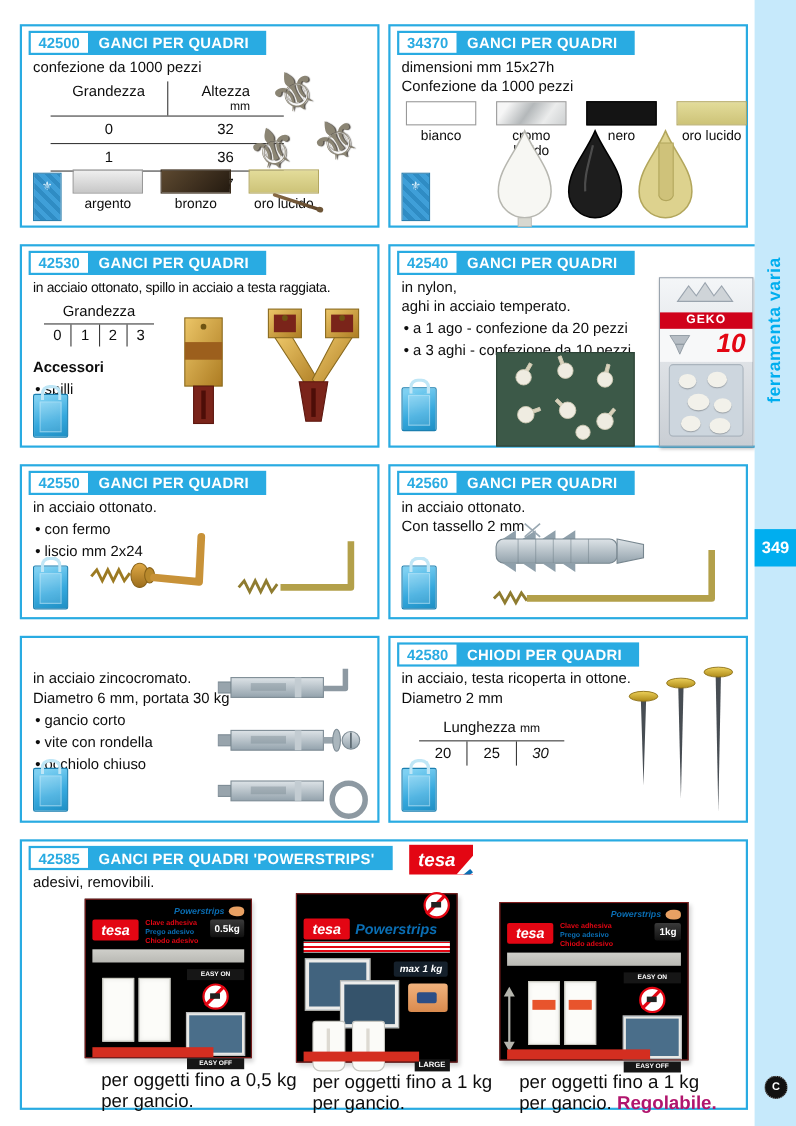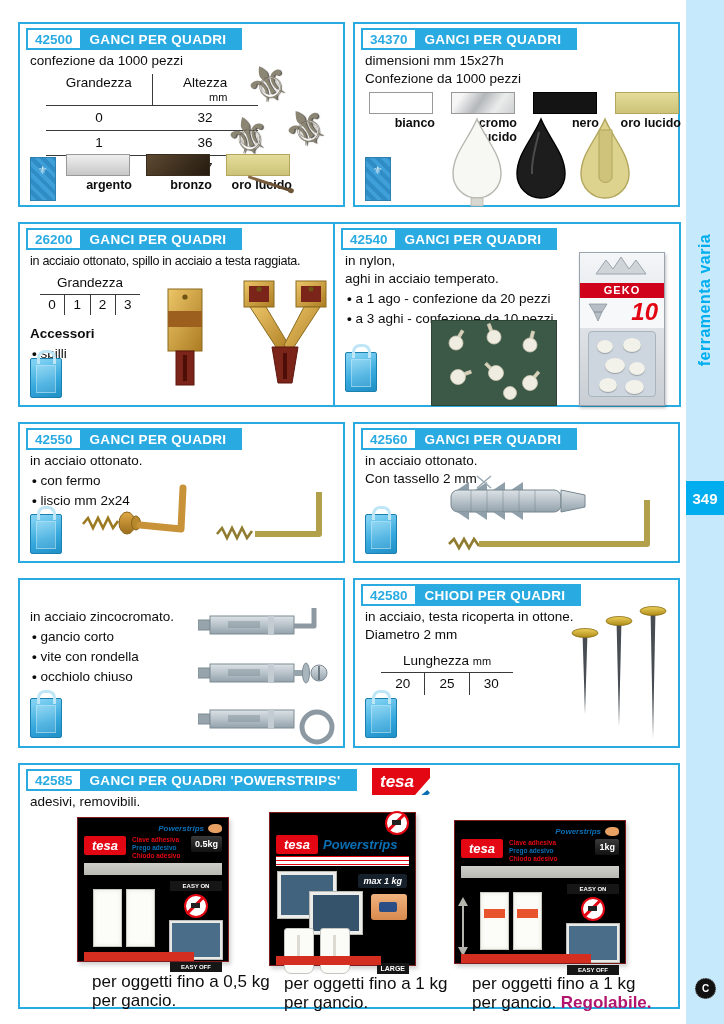--- a/index.html
+++ b/index.html
@@ -35,25 +35,25 @@
   .t530-h{border-bottom:1px solid #3a3a3a;padding-bottom:2px;}
   .t530-row{display:flex;line-height:20px;}
   .t530-row span{flex:1;border-right:1px solid #3a3a3a;}
   .t530-row span:last-child{border-right:none;}
 
   .t580{width:132px;margin:8px 0 0 16px;text-align:center;}
   .t580-h{border-bottom:1px solid #3a3a3a;padding-bottom:2px;}
   .t580-h .unit{font-size:11px;}
   .t580-row{display:flex;line-height:22px;}
   .t580-row span{flex:1;border-right:1px solid #3a3a3a;}
-  .t580-row span:last-child{border-right:none;}
+  .t580-row span:last-child{border-right:none;font-style:italic;}
 
   
   .swrow{position:absolute;display:flex;gap:12px;}
-  .sw{width:68px;text-align:right;font-weight:bold;}
+  .sw{width:68px;text-align:center;}
   .chip{width:64px;height:22px;border:1px solid #999;margin:0 auto;box-sizing:border-box;}
   .sw-label{font-size:12.5px;line-height:14px;margin-top:2px;}
   .sw-argento{background:linear-gradient(180deg,#efefef,#c7c7c7);}
   .sw-bronzo{background:linear-gradient(135deg,#5d4930,#241a10);border-color:#3a2c1c;}
   .sw-oro{background:linear-gradient(180deg,#e3dc9a,#cdc378);border-color:#b3a75f;}
   .sw-bianco{background:#fff;}
   .sw-cromo{background:linear-gradient(125deg,#f6f6f6 15%,#b4b8ba 45%,#ebecec 72%,#cdd0d1);}
   .sw-nero{background:#141414;border-color:#000;}
 
   
@@ -248,21 +248,21 @@
       </g>
       <g transform="translate(136,0)">
         <path d="M26,3 C35,24 50,38 50,58 a24,24 0 1 1 -48,0 C2,38 17,24 26,3 Z" fill="#ddd28e" stroke="#b2a65c" stroke-width="1.4"></path>
         <path d="M20,14 L20,62 a7,7 0 0 0 13,0 L33,14 Z" fill="#cfc27a" stroke="#b2a65c" stroke-width="1"></path>
       </g>
     </svg>
   </div>
 
   <div class="cell" style="left:18px;top:222px;width:327px;height:185px">
     <div class="hdr">
-      <span class="code">26200</span>
+      <span class="code">42530</span>
       <span class="htitle">GANCI PER QUADRI</span>
     </div>
     <div class="body">
       <div class="tl tight">in acciaio ottonato, spillo in acciaio a testa raggiata.</div>
       <div class="t530">
         <div class="t530-h">Grandezza</div>
         <div class="t530-row">
           <span>0</span>
           <span>1</span>
           <span>2</span>
@@ -295,21 +295,21 @@
         <circle cx="15" cy="8" r="2.6" fill="#6e5312"></circle>
         <circle cx="67" cy="8" r="2.6" fill="#6e5312"></circle>
         <polygon points="6,26 22,26 46,66 36,72" fill="url(#brass)" stroke="#8a6a1e"></polygon>
         <polygon points="60,26 76,26 46,72 40,64" fill="url(#brass)" stroke="#8a6a1e"></polygon>
         <polygon points="28,66 54,66 48,102 34,102" fill="#7a241a" stroke="#5d170f"></polygon>
         <rect x="39" y="72" width="4" height="26" fill="#4d0e08"></rect>
       </g>
     </svg>
   </div>
 
-  <div class="cell" style="left:333px;top:222px;width:348px;height:185px">
+  <div class="cell" style="left:353px;top:222px;width:348px;height:185px">
     <div class="hdr">
       <span class="code">42540</span>
       <span class="htitle">GANCI PER QUADRI</span>
     </div>
     <div class="body">
       <div class="tl">in nylon,</div>
       <div class="tl">aghi in acciaio temperato.</div>
       <div class="bu">a 1 ago - confezione da 20 pezzi</div>
       <div class="bu">a 3 aghi - confezione da 10 pezzi</div>
     </div>
@@ -422,20 +422,21 @@
         <path d="M10,32 L22,40 22,32 Z M28,32 L40,40 40,32 Z M46,32 L58,40 58,32 Z M64,32 L76,40 76,32 Z" fill="#8fa0ab"></path>
       </g>
       <path d="M14,70 l5,-5 5,9 5,-9 5,9 5,-9 5,7" fill="none" stroke="#8f7c30" stroke-width="2.6"></path>
       <path d="M44,70 H212 V26" fill="none" stroke="#b3a04a" stroke-width="6" stroke-linejoin="round"></path>
     </svg>
   </div>
 
   <div class="cell" style="left:18px;top:578px;width:327px;height:170px">
     <div class="body">
       <div class="tl">in acciaio zincocromato.</div>
+      <div class="tl">Diametro 6 mm, portata 30 kg</div>
       <div class="bu">gancio corto</div>
       <div class="bu">vite con rondella</div>
       <div class="bu">occhiolo chiuso</div>
     </div>
     <div class="bag" style="left:10px;top:118px"></div>
     <svg style="position:absolute;left:178px;top:26px" width="146" height="142" viewBox="0 0 146 142">
       <g transform="translate(0,8)">
         <rect x="0" y="6" width="12" height="10" fill="#98a4ac" stroke="#7d8b94"></rect>
         <rect x="12" y="2" width="84" height="18" fill="url(#zinc)" stroke="#7d8b94"></rect>
         <rect x="30" y="7" width="32" height="7" fill="#7d8b94" opacity="0.45"></rect>

